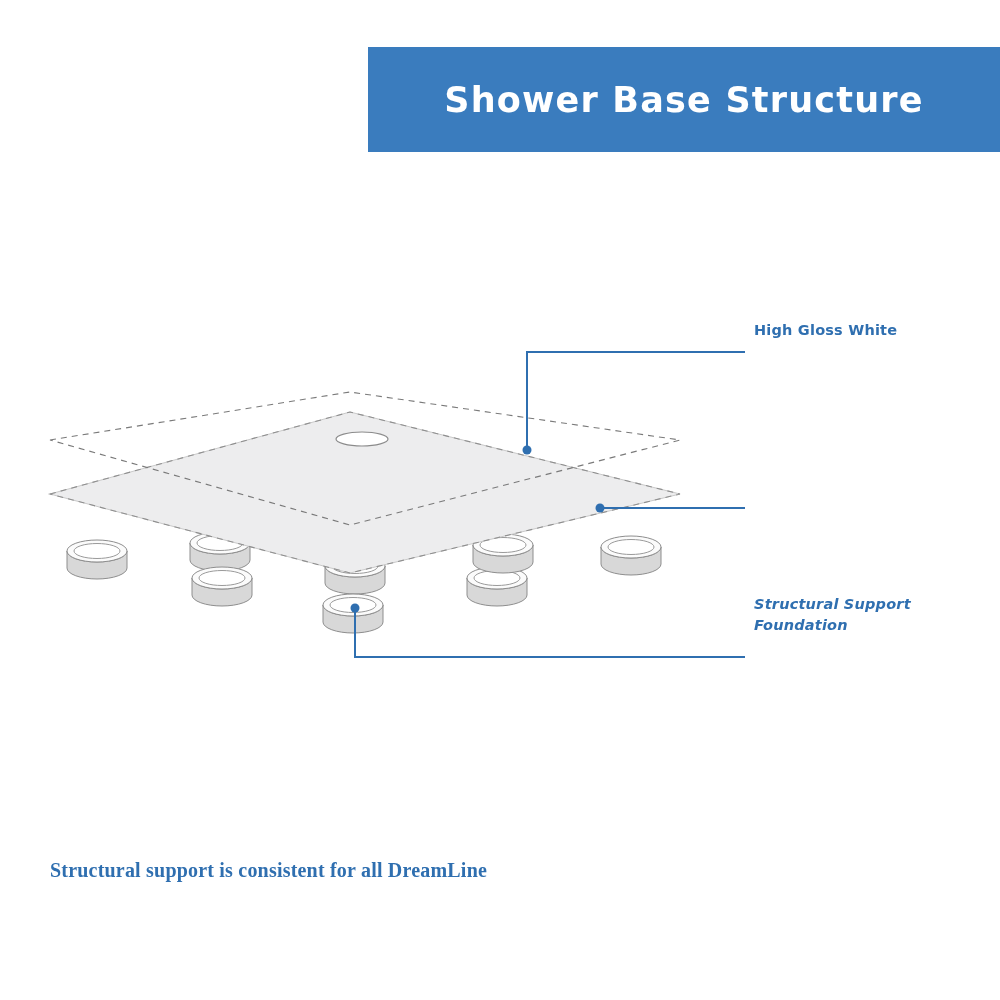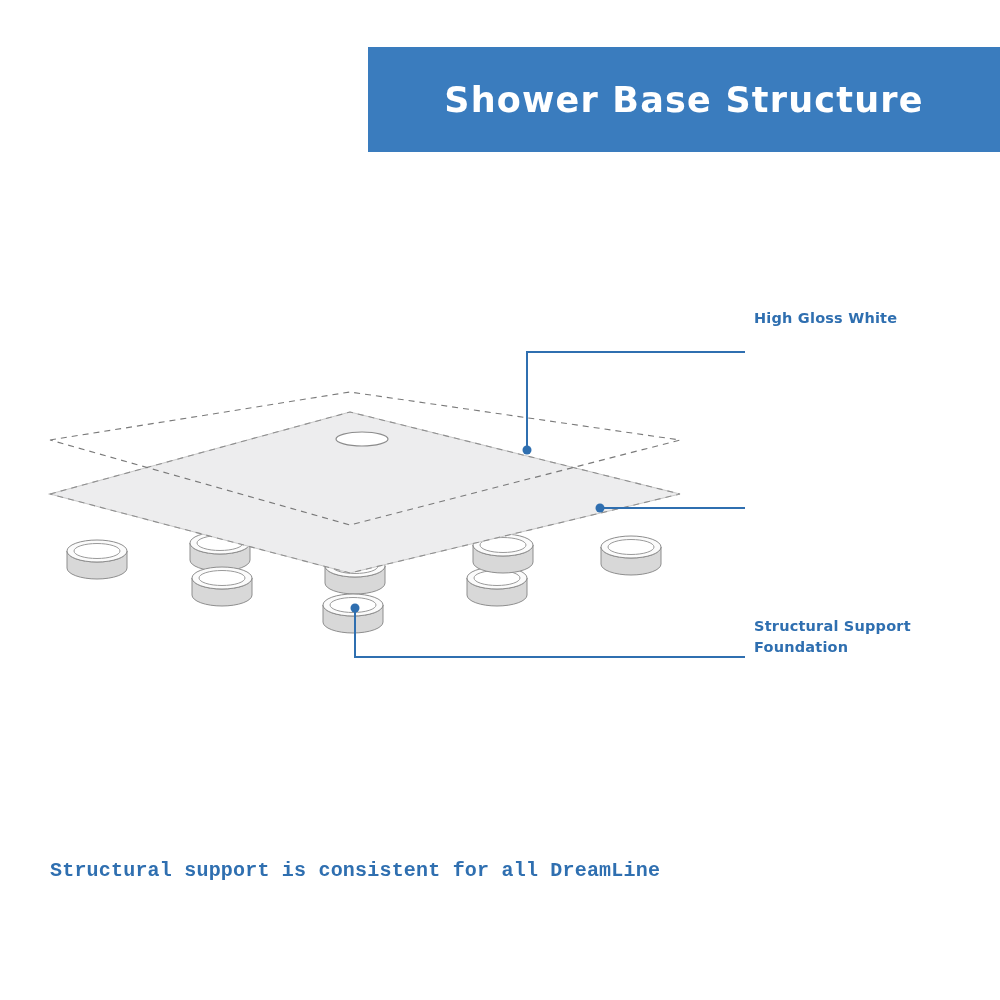--- a/index.html
+++ b/index.html
@@ -46,36 +46,36 @@
   
   .callout {
     position: absolute;
     color: #2f6fb0;
     font-size: 14.5px;
     font-weight: bold;
     line-height: 1.45;
     letter-spacing: 0.2px;
     font-family: "DejaVu Sans", sans-serif;
   }
-  #callout-acrylic { left: 754px; top: 308px; width: 210px; }
+  #callout-acrylic { left: 754px; top: 320px; width: 210px; }
   #callout-fiberglass { left: 754px; top: 490px; width: 210px; }
-  #callout-support { left: 754px; top: 616px; width: 210px; }
+  #callout-support { left: 754px; top: 594px; width: 210px; font-style: italic; }
 
   
   .note {
     position: absolute;
     left: 50px;
     top: 855px;
     width: 640px;
     color: #2f6fb0;
     font-size: 20px;
     font-weight: bold;
     line-height: 1.55;
     letter-spacing: 0.2px;
-    font-family: Liberation Mono, monospace;
+    font-family: Liberation Serif, serif;
   }
 
   
   svg.diagram {
     position: absolute;
     left: 0; top: 0;
     width: 1000px;
     height: 1000px;
     pointer-events: none;
   }

